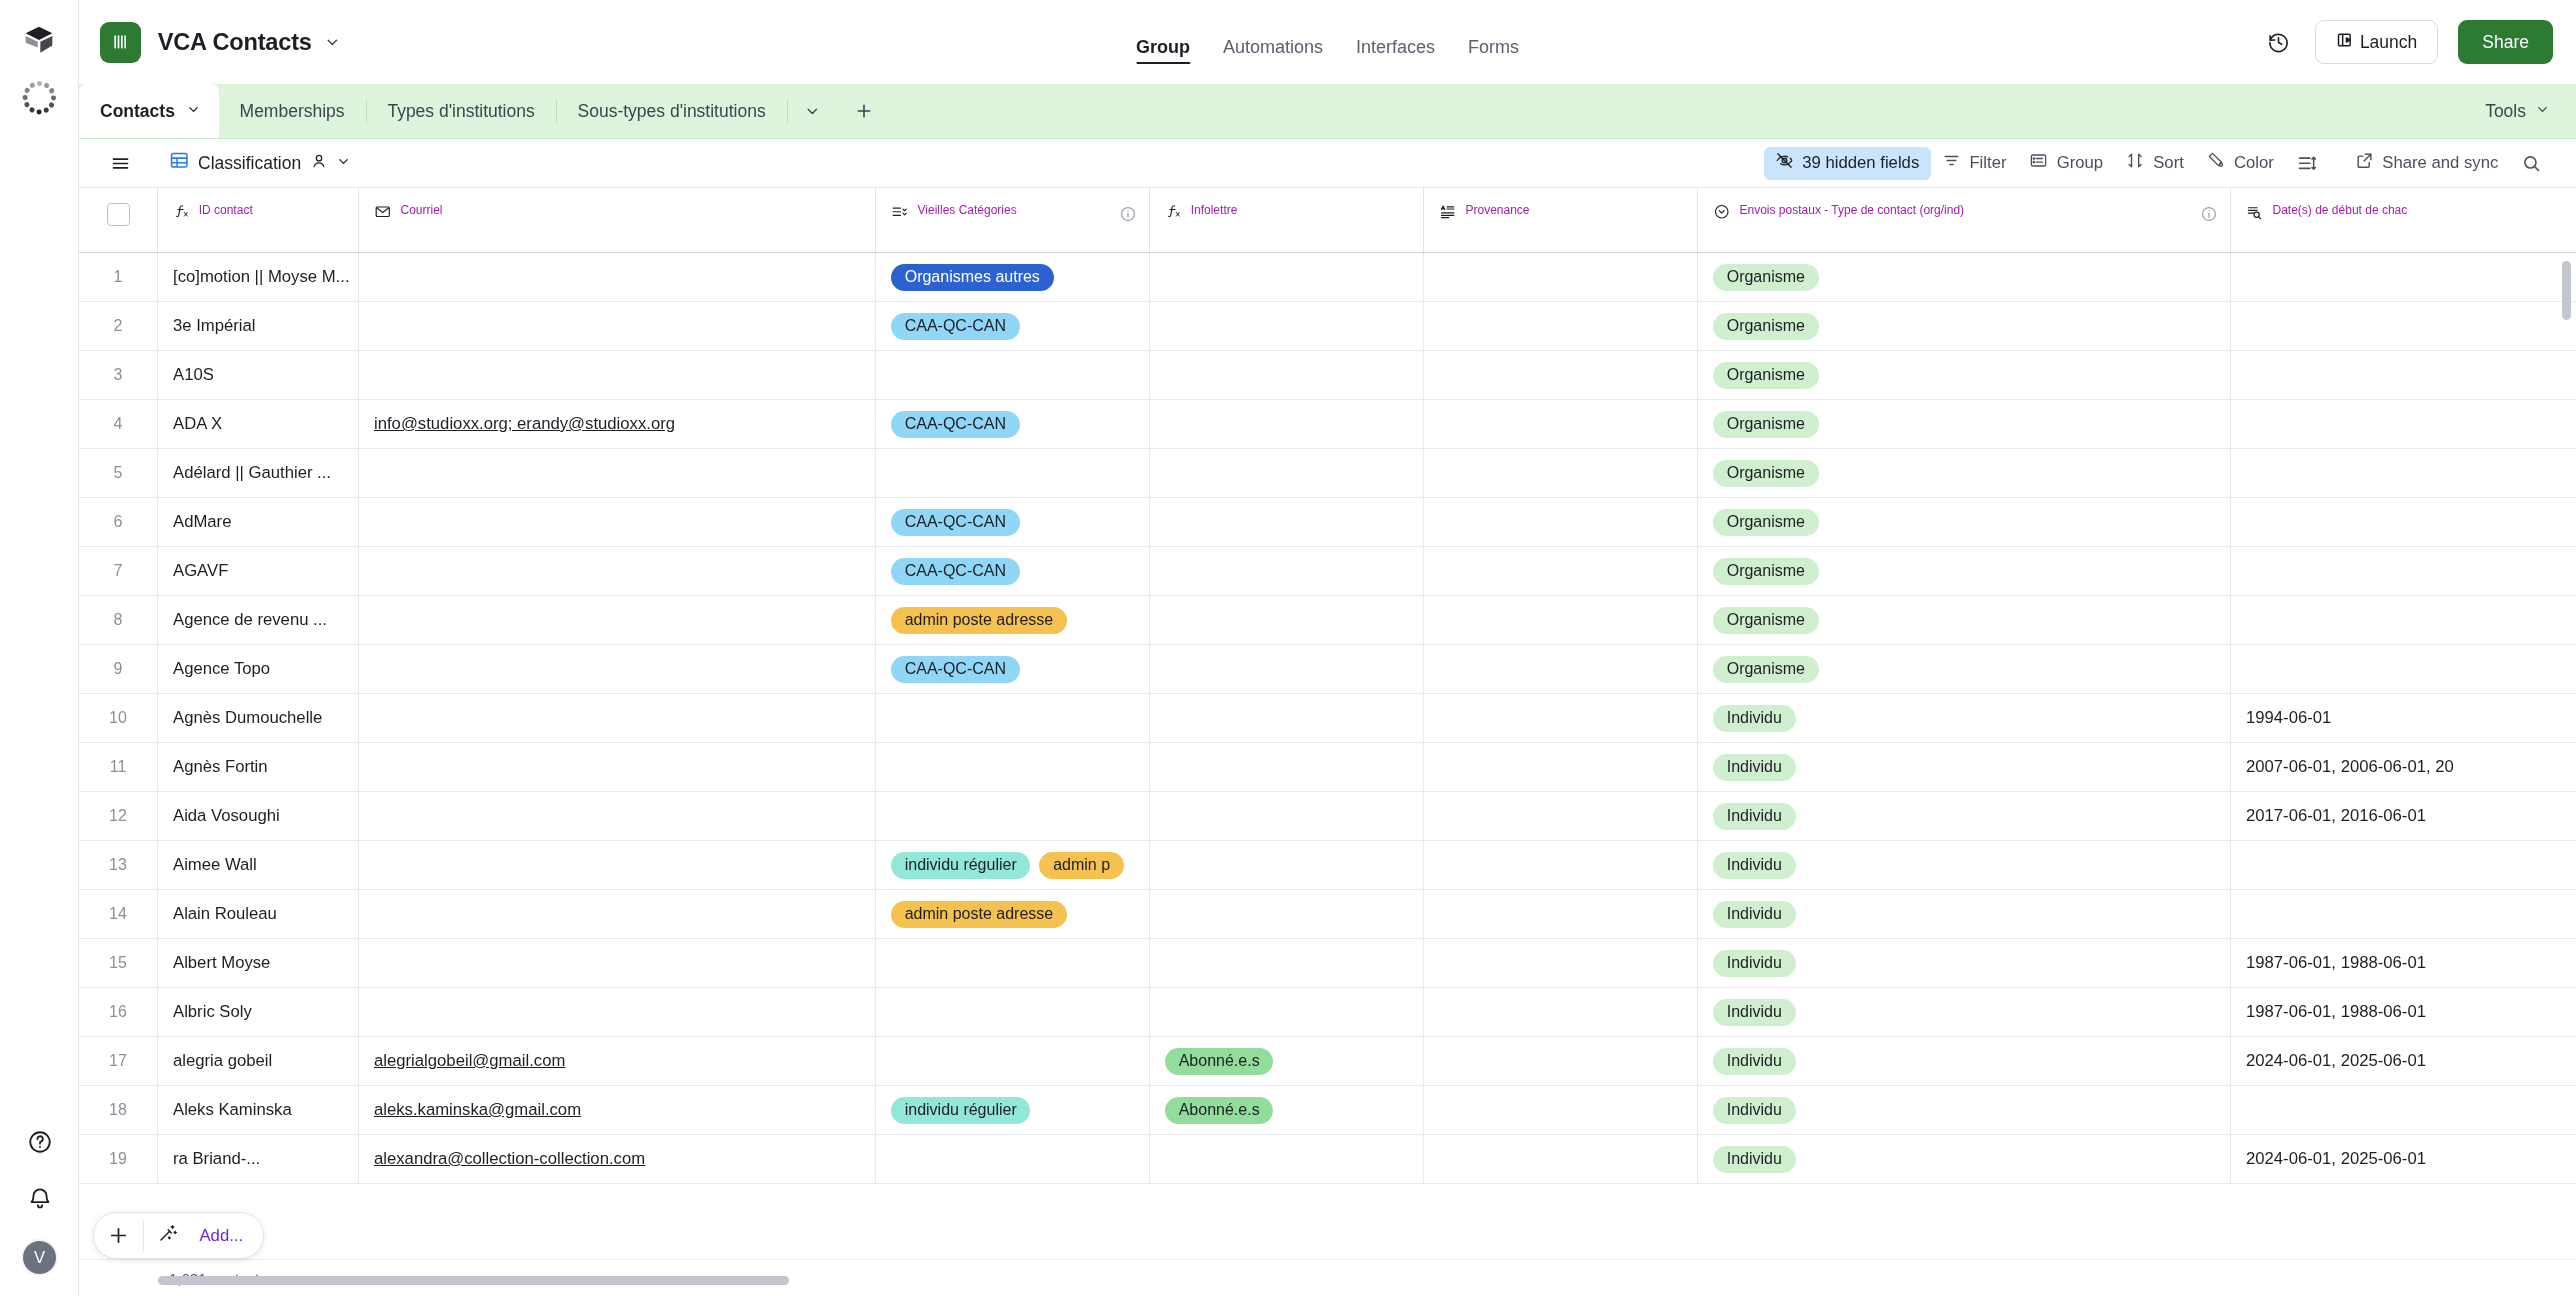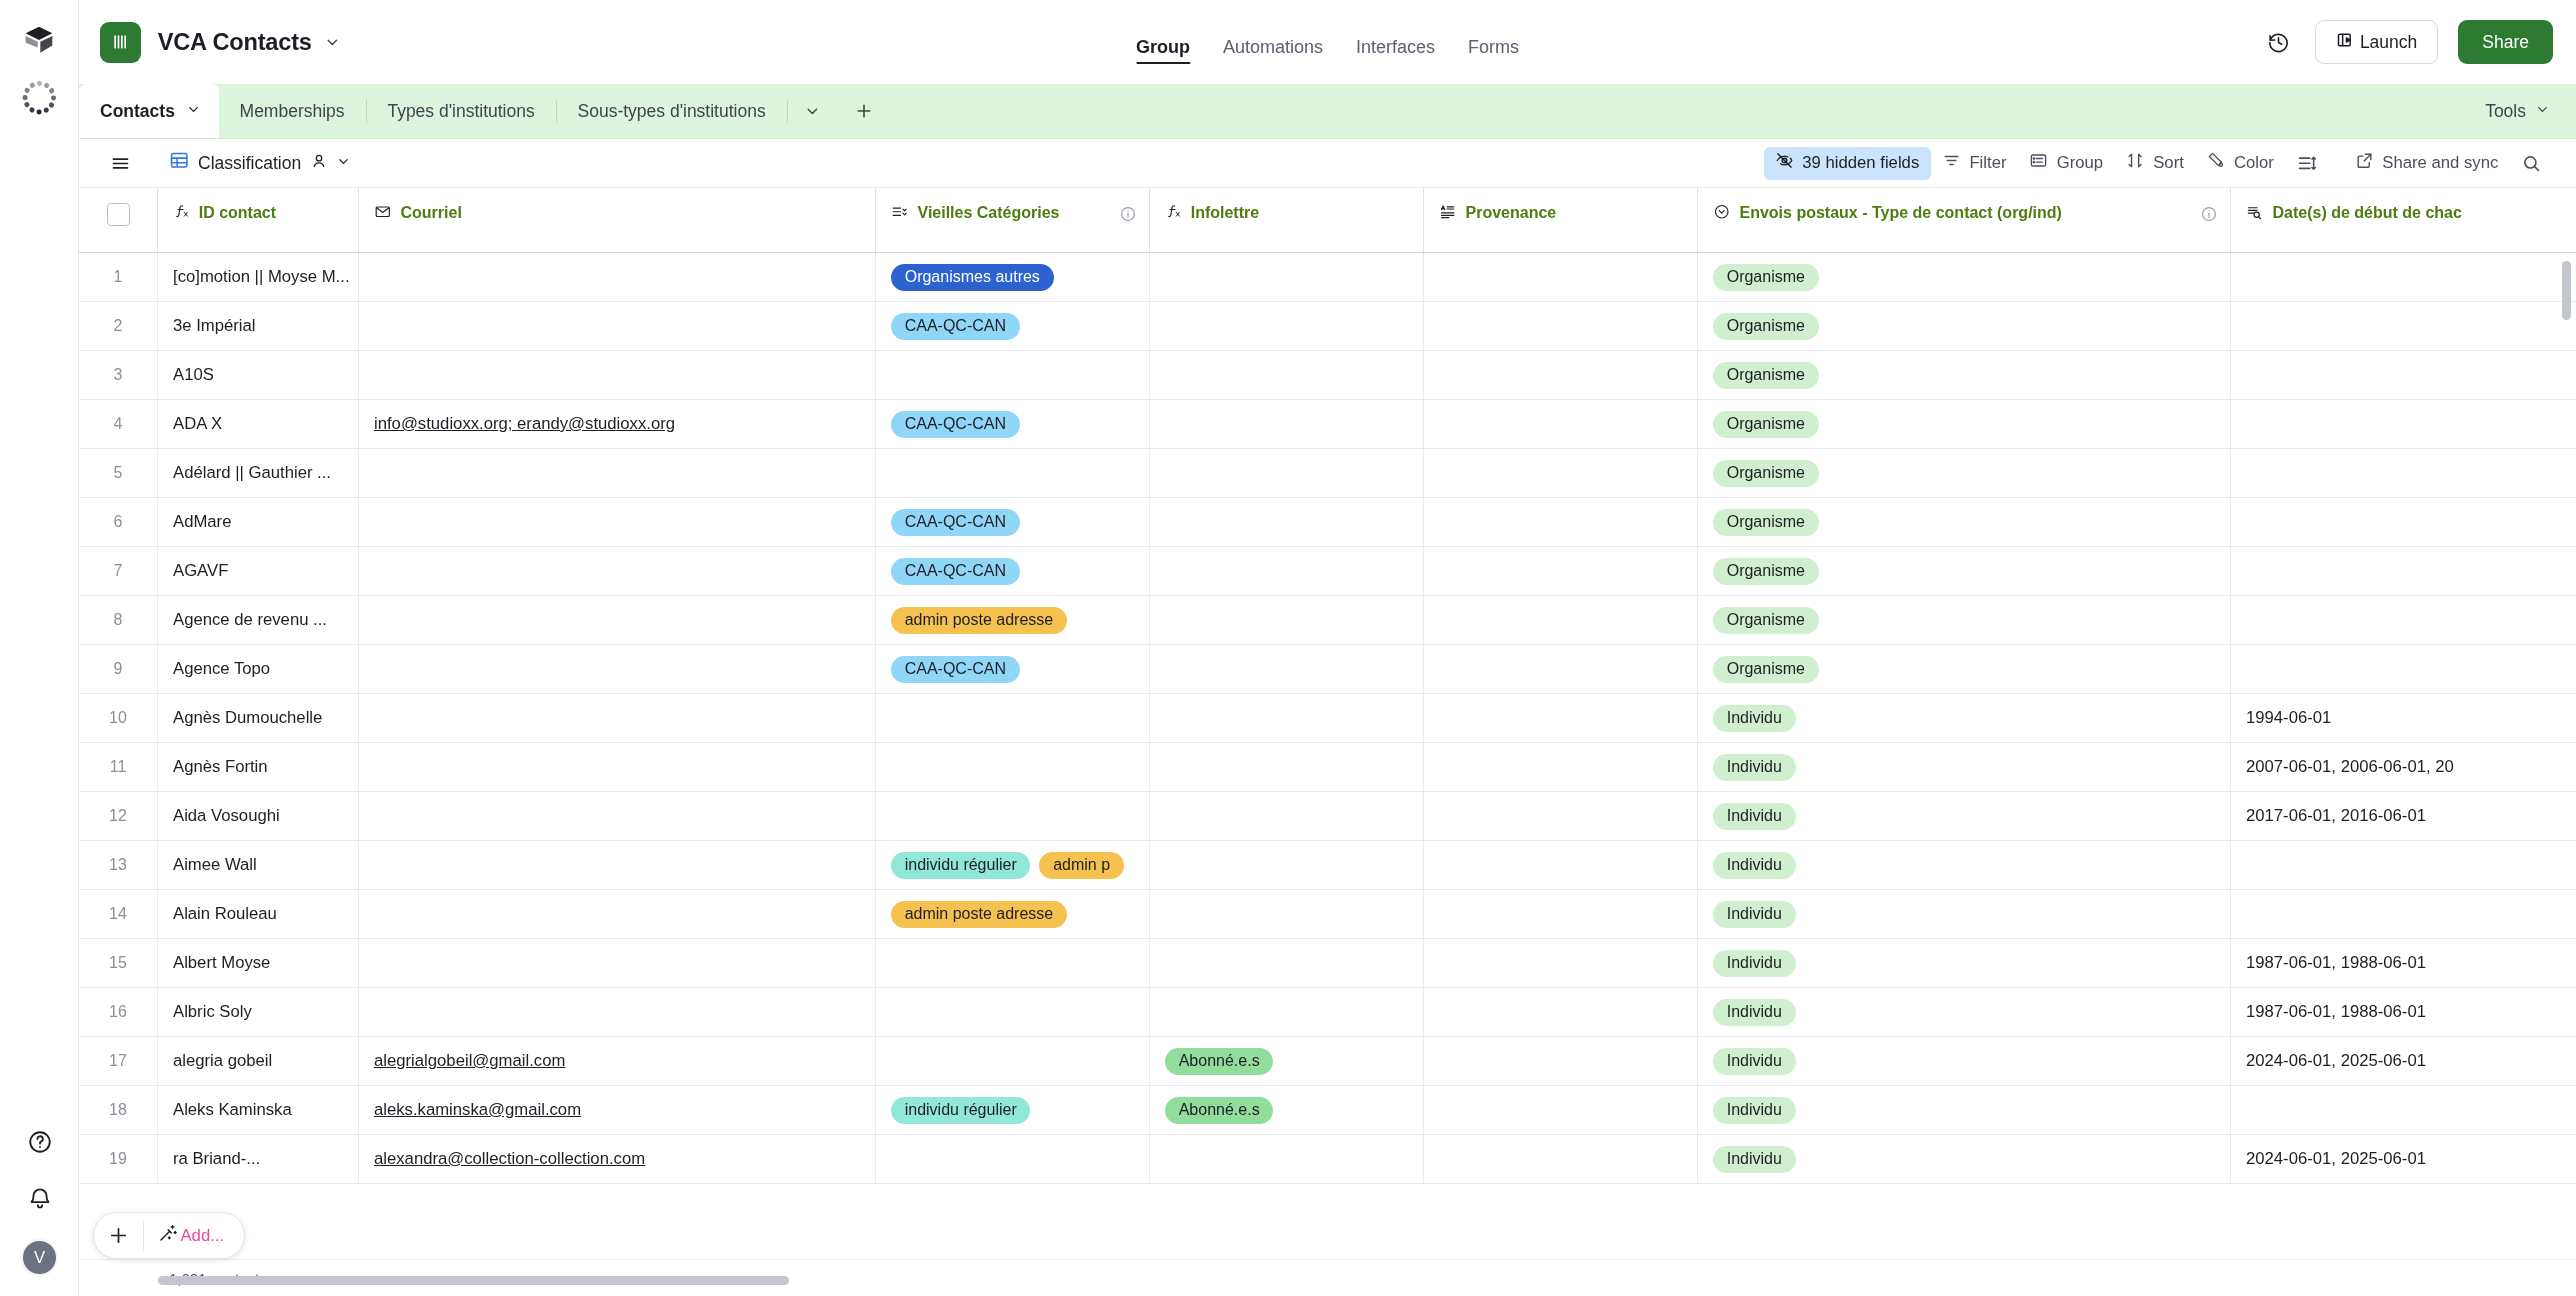--- a/index.html
+++ b/index.html
@@ -126,22 +126,22 @@
   .vb-sep { width: 15px; }
   .vb-right { margin-left: auto; display: flex; align-items: center; }
 
   
   .gridwrap { flex: 1; position: relative; overflow: hidden; background: #fff; }
   .grid { width: 2497px; }
 
   .hrow { display: flex; height: 65px; border-bottom: 0.8px solid #d0d4d9; background: #fff; }
   .hcell {
     display: flex; align-items: flex-start; padding: 15px 13.7px 0 15px;
-    border-right: 0.8px solid #e0e3e7; font-size: 16px; color: #4d7c0f;
-    font-weight: 700; position: relative; overflow: hidden;
+    border-right: 0.8px solid #e0e3e7; font-size: 12px; color: #a21caf;
+    font-weight: 400; position: relative; overflow: hidden;
   }
   .hcell .hico { flex: 0 0 auto; margin-right: 9px; display:flex; align-items:center; color:#1d1f25; }
   .hcell .htxt { line-height: 1.28; }
   .hinfo { position: absolute; right: 12px; top: 16.7px; color: #9aa0aa; }
 
   .c-row   { flex: 0 0 79px; display: flex; align-items: flex-start; padding: 15px 0 0 0; justify-content: center; border-right: 0.8px solid #e0e3e7; }
   .c-id    { flex: 0 0 201px; }
   .c-mail  { flex: 0 0 517px; }
   .c-cat   { flex: 0 0 274px; }
   .c-info  { flex: 0 0 274px; }
@@ -171,21 +171,21 @@
 
   
   .addrow {
     position: absolute; left: 13.7px; bottom: 37px;
     height: 47px; display: flex; align-items: center;
     background: #fff; border: 0.8px solid #e2e5e9; border-radius: 23.6px;
     box-shadow: 0 1.5px 6px rgba(0,0,0,0.10); z-index: 5;
   }
   .addrow .plus { width: 49px; display: flex; align-items: center; justify-content: center; cursor: pointer; font-size: 23px; color: #1d1f25; }
   .addrow .divider { width: 0.8px; height: 30px; background: #e2e5e9; }
-  .addrow .ai { display: flex; align-items: center; gap: 2px; padding: 0 20px 0 15px; font-size: 16.7px; color: #ec4899; cursor: pointer; }
+  .addrow .ai { display: flex; align-items: center; gap: 21px; padding: 0 20px 0 15px; font-size: 16.7px; color: #6d28d9; cursor: pointer; }
 
   .statusbar {
     position: absolute; left: 0; bottom: 0; width: 100%;
     height: 37px; display: flex; align-items: center;
     padding-left: 90px; font-size: 15px; color: #4a505c;
     background: #fff; border-top: 0.8px solid #eceef1; z-index: 4;
   }
   .hscroll {
     position: absolute; left: 79px; bottom: 10.7px; width: 631px; height: 9px;
     background: #c3c7cd; border-radius: 4.6px; z-index: 6; cursor: pointer;

